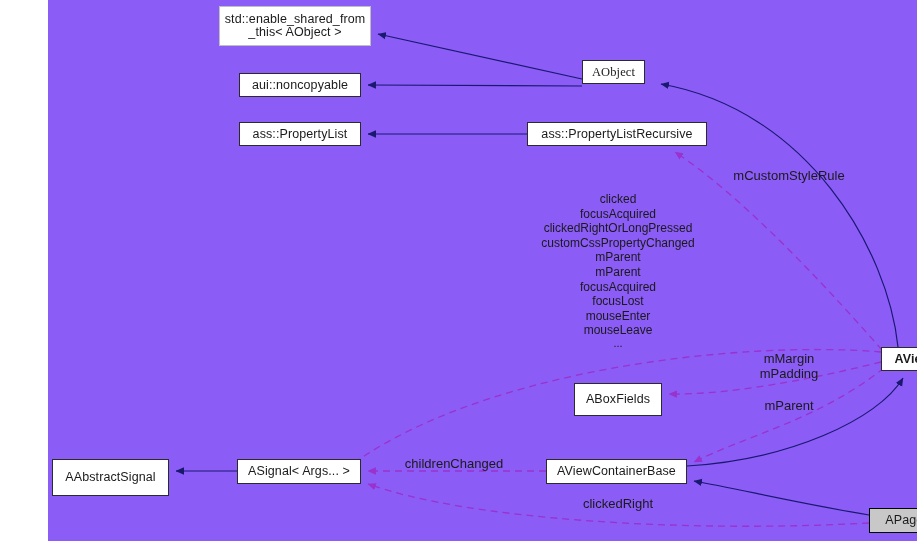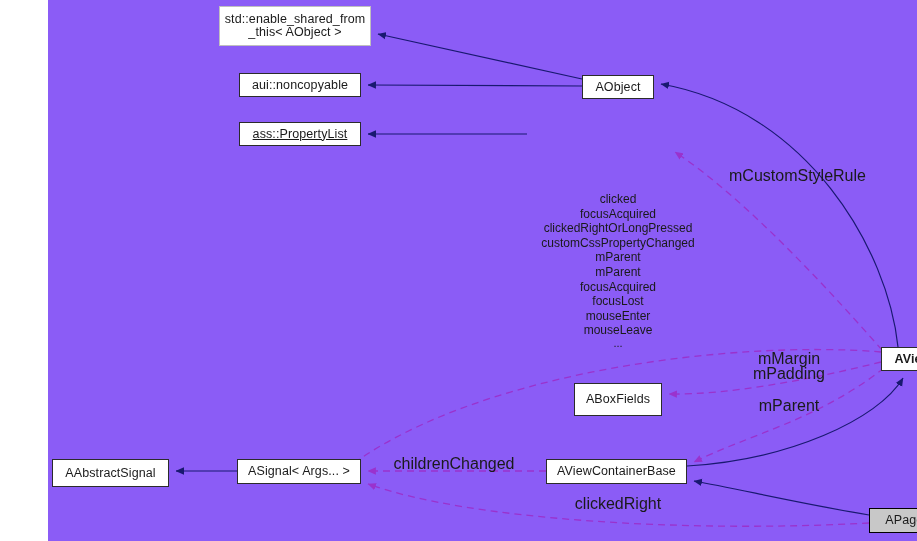--- a/index.html
+++ b/index.html
@@ -38,21 +38,21 @@
   .node.gray-border {
     border: 1px solid #bfbfbf;
   }
   .node.highlight {
     background: #c8c8c8;
     border: 1px solid #000000;
     padding-left: 6px;
   }
   .edge-label {
     position: absolute;
-    font-size: 16px;
+    font-size: 13px;
     line-height: 14.6px;
     color: #1a1a1a;
     white-space: pre;
     text-align: center;
   }
   .signal-list {
     position: absolute;
     font-size: 12px;
     line-height: 14.6px;
     color: #1a1a1a;
@@ -106,30 +106,31 @@
 
       <path d="M 821 523 C 640 533 420 520 320 484"></path>
     </g>
   </svg>
 
   <div class="node gray-border" style="left:171px; top:6px; width:152px; height:40px;">std::enable_shared_from
 _this&lt; AObject &gt;</div>
 
   <div class="node" style="left:191px; top:73px; width:122px; height:24px;">aui::noncopyable</div>
 
-  <div class="node" style="left:534px; top:75px; width:72px; height:24px;">AObject</div>
+  <div class="node" style="left:534px; top:60px; width:63px; height:24px;font-family:Liberation Serif, serif;">AObject</div>
 
-  <div class="node" style="left:191px; top:122px; width:122px; height:24px;text-decoration:underline;">ass::PropertyList</div>
+  <div class="node" style="left:191px; top:122px; width:122px; height:24px;">ass::PropertyList</div>
 
+  <div class="node" style="left:479px; top:122px; width:180px; height:24px;">ass::PropertyListRecursive</div>
 
   <div class="node" style="left:833px; top:347px; width:64px; height:24px;font-weight:bold;">AView</div>
 
   <div class="node" style="left:526px; top:383px; width:88px; height:33px;">ABoxFields</div>
 
-  <div class="node" style="left:4px; top:459px; width:117px; height:28px;">AAbstractSignal</div>
+  <div class="node" style="left:4px; top:459px; width:117px; height:37px;">AAbstractSignal</div>
 
   <div class="node" style="left:189px; top:459px; width:124px; height:25px;">ASignal&lt; Args... &gt;</div>
 
   <div class="node" style="left:498px; top:459px; width:141px; height:25px;">AViewContainerBase</div>
 
   <div class="node highlight" style="left:821px; top:508px; width:92px; height:25px;">APageView</div>
 
   <div class="signal-list" id="signal-list" style="left:445px; top:192px; width:250px;"><div>clicked</div><div>focusAcquired</div><div>clickedRightOrLongPressed</div><div>customCssPropertyChanged</div><div>mParent</div><div>mParent</div><div>focusAcquired</div><div>focusLost</div><div>mouseEnter</div><div>mouseLeave</div><div style="font-size: 11px; line-height: 11px;">...</div></div>
 
   <div class="edge-label" style="left:681px; top:169px; width:120px;">mCustomStyleRule</div>

